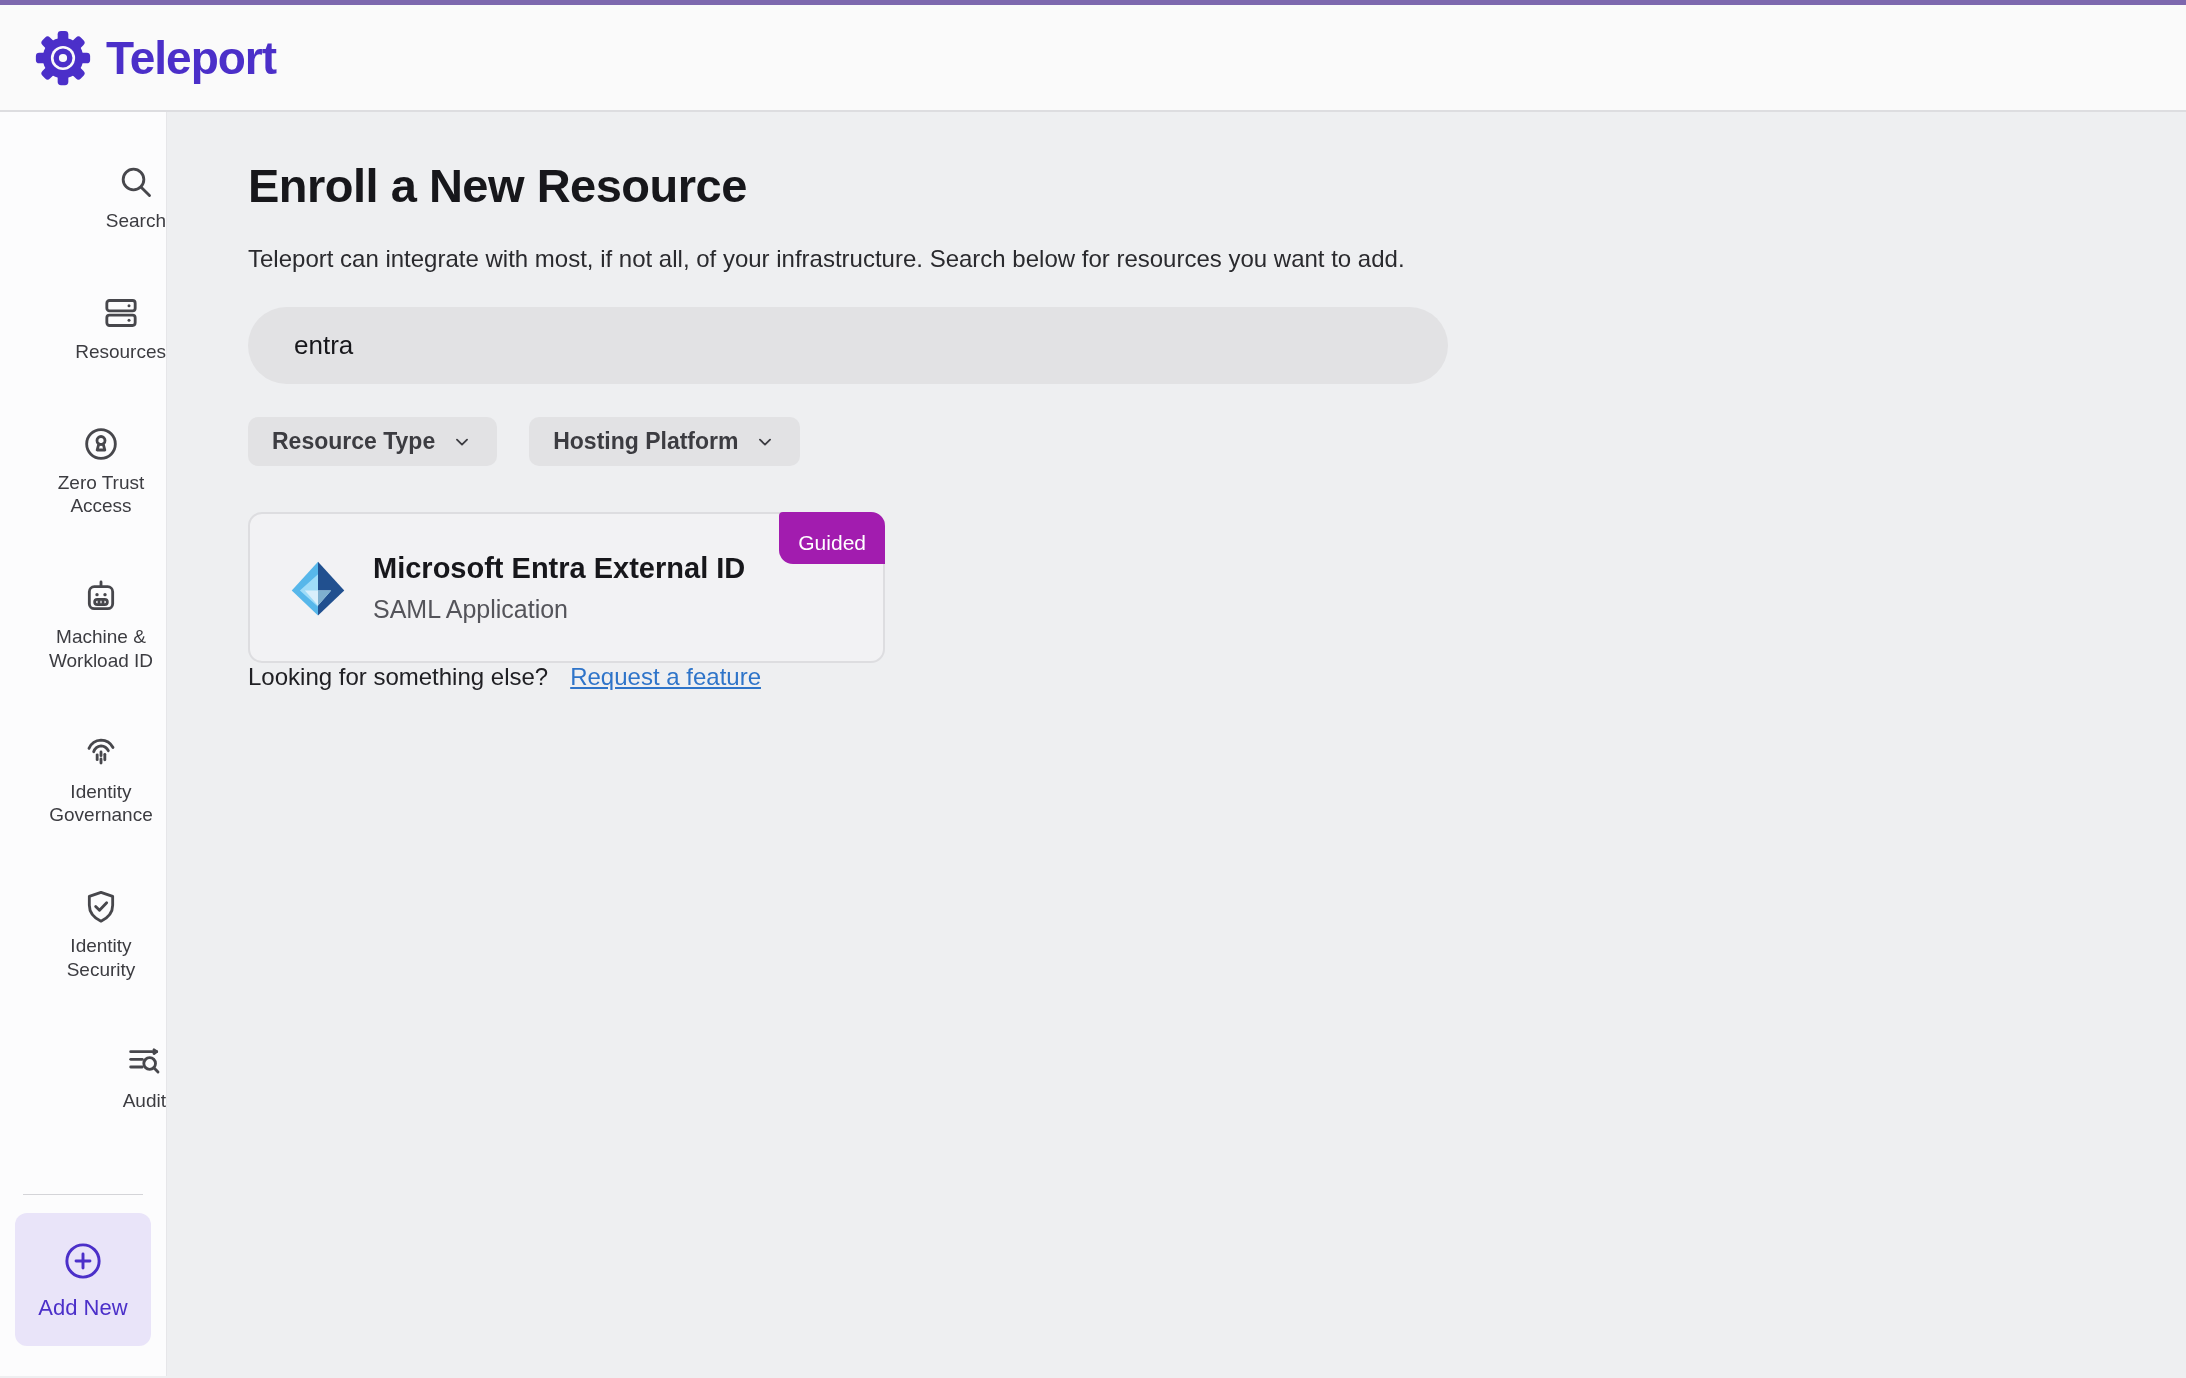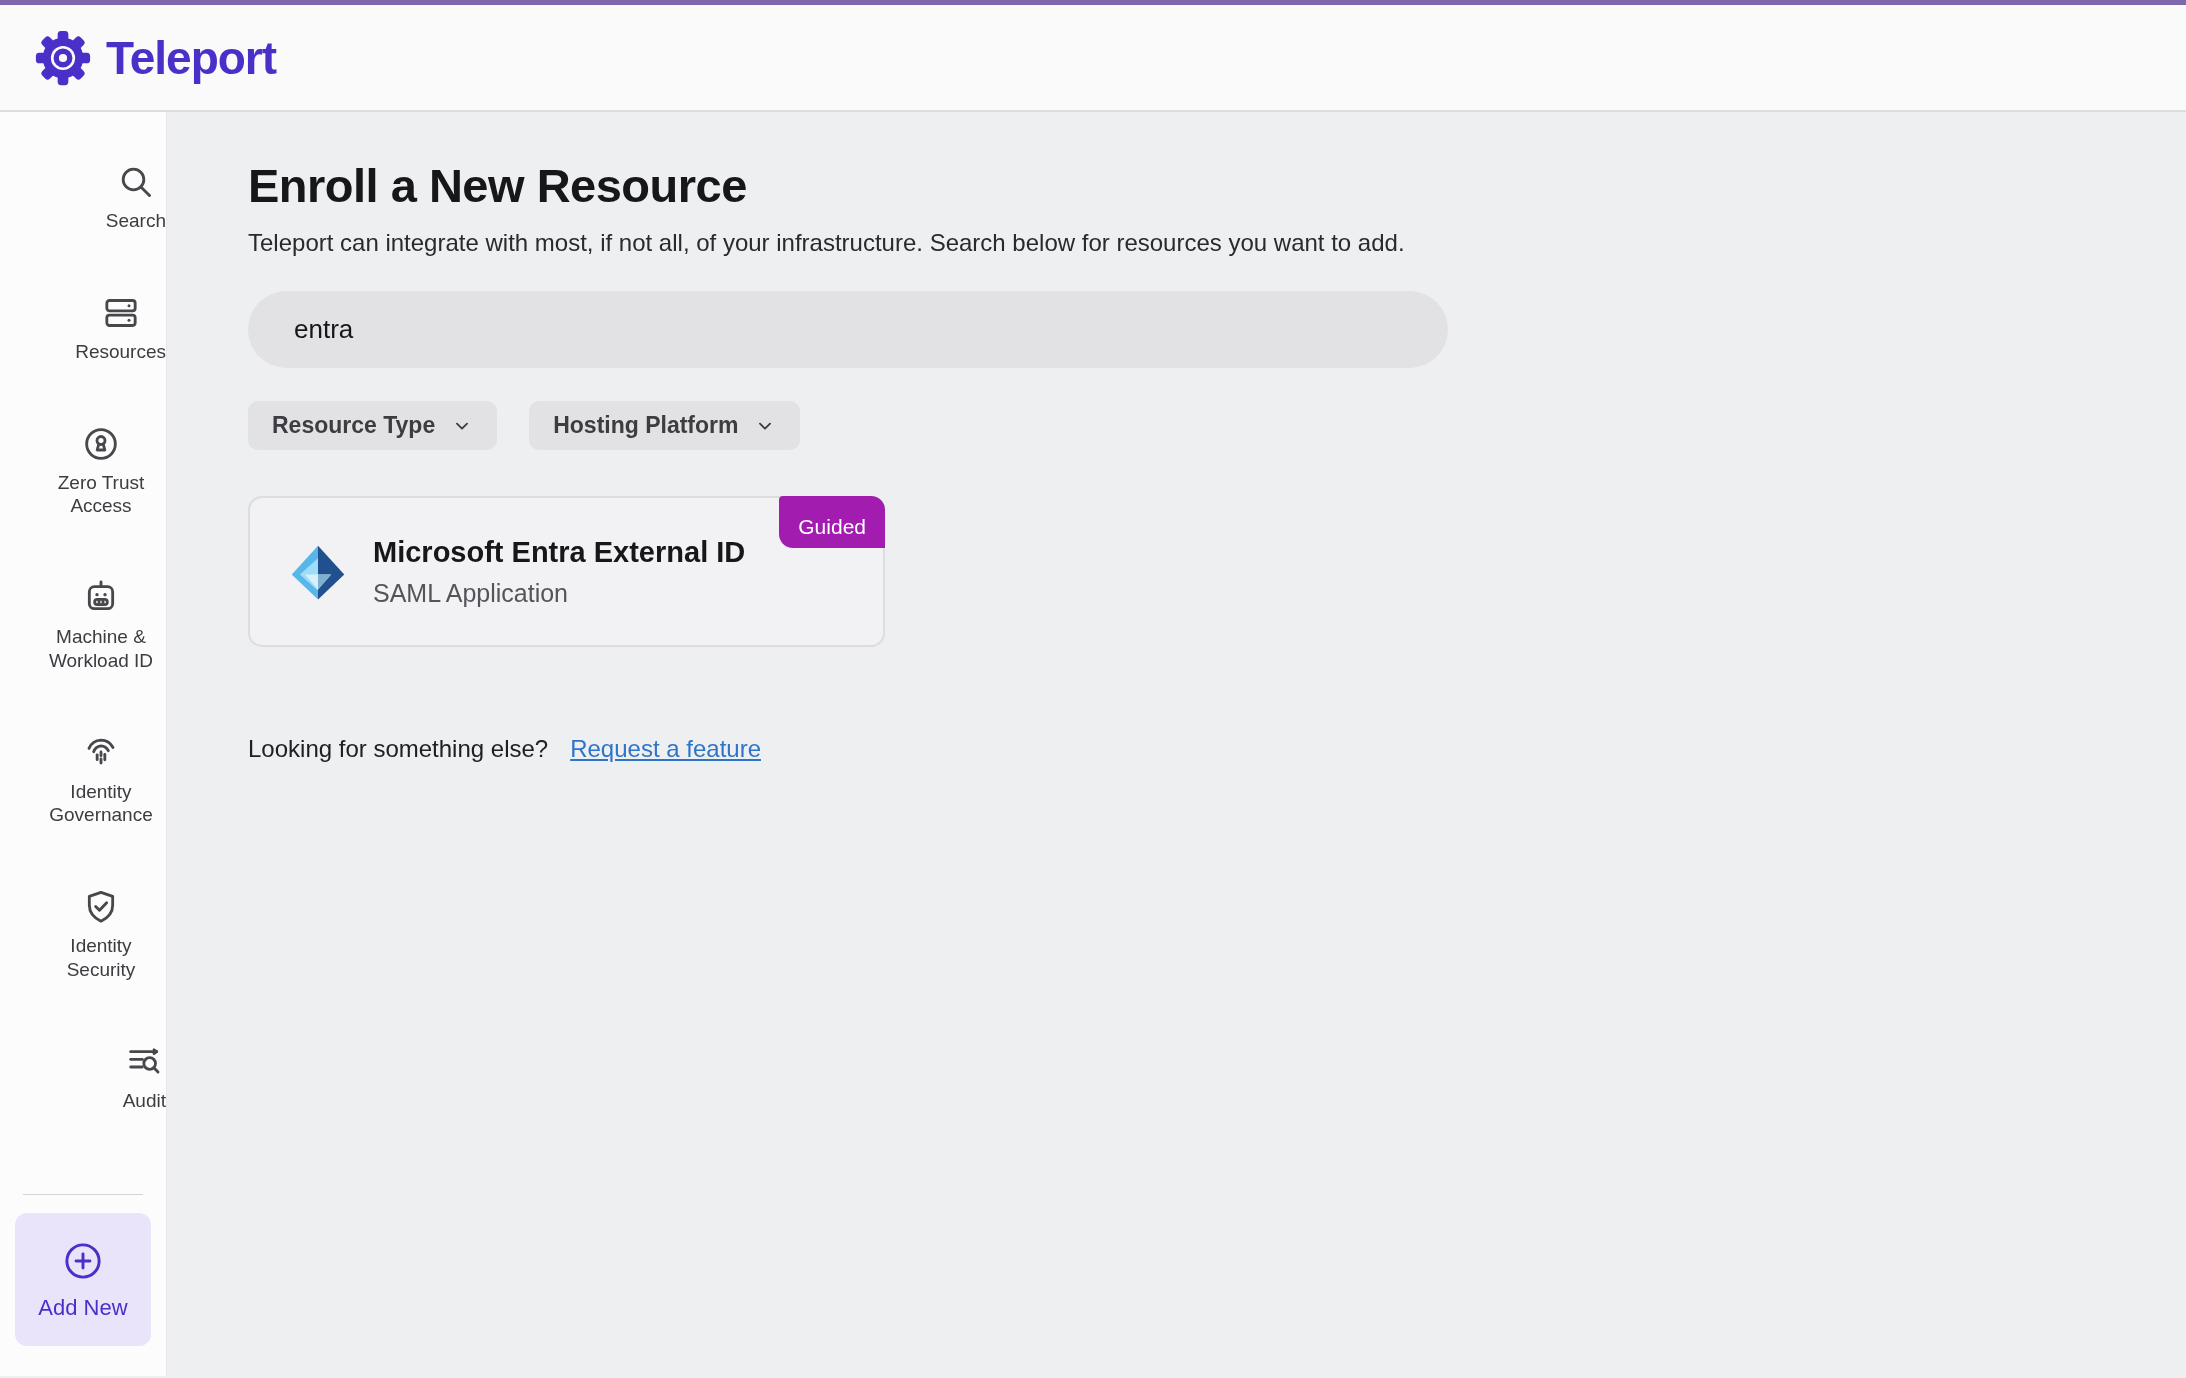--- a/index.html
+++ b/index.html
@@ -43,21 +43,21 @@
     display: flex; flex-direction: column; align-items: center; justify-content: center;
     gap: 12px; cursor: pointer; margin-bottom: 30px;
   }
   .add-new-label { font-size: 22px; color: #4b2fc9; }
 
   
   .main { flex: 1; padding: 46px 0 0 81px; }
   .page-title {
     font-size: 47px; font-weight: 700; color: #17171b; letter-spacing: -0.5px;
   }
-  .page-subtitle { font-size: 24px; color: #2a2a2e; margin-top: 16px; }
+  .page-subtitle { font-size: 24px; color: #2a2a2e; margin-top: 32px; }
   .search-input {
     display: block; margin-top: 34px; width: 1200px; height: 77px;
     background: #e2e2e4; border: none; border-radius: 40px; outline: none;
     padding: 0 46px; font-size: 26px; color: #17171b;
     font-family: "Liberation Sans", sans-serif;
   }
   .filters { display: flex; gap: 32px; margin-top: 33px; }
   .filter-btn {
     display: flex; align-items: center; gap: 16px;
     height: 49px; padding: 0 24px; background: #e2e2e4; border: none;
@@ -72,21 +72,21 @@
   }
   .badge {
     position: absolute; top: -2px; right: -2px;
     background: #a21caf; color: #ffffff; font-size: 21px;
     padding: 19px 19px 9px; border-radius: 4px 14px 0 14px;
   }
   .card-ic { width: 60px; height: 60px; margin-left: 38px; flex-shrink: 0; }
   .card-text { margin-left: 25px; display: flex; flex-direction: column; gap: 10px; }
   .card-title { font-size: 29px; font-weight: 700; color: #17171b; }
   .card-sub { font-size: 25px; color: #54545a; }
-  .footer-row { margin-top: 88px; display: flex; align-items: center; gap: 22px; }
+  .footer-row { display: flex; align-items: center; gap: 22px; }
   .footer-prompt { font-size: 24px; color: #202024; }
   .footer-link {
     font-size: 24px; color: #2e74c9; text-decoration: underline; cursor: pointer;
   }
 </style>
 </head>
 <body>
 
 <div class="top-accent"></div>
 

